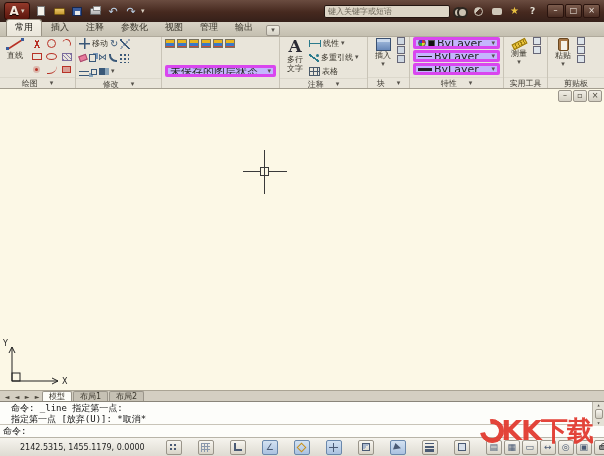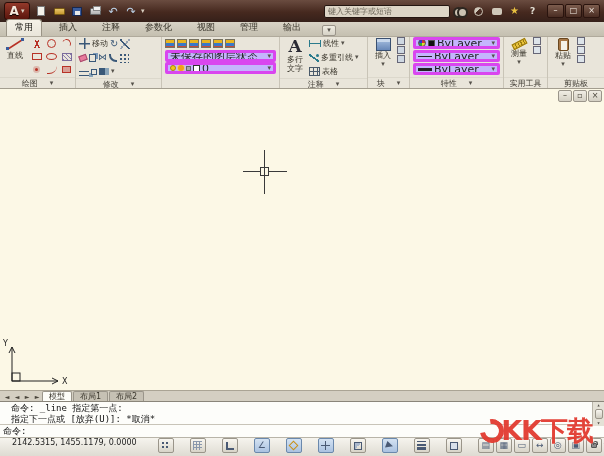--- a/index.html
+++ b/index.html
@@ -39,21 +39,21 @@
   .s-star{color:#e8c040;font-size:10px} .s-star::after{content:"★"}
   .s-help{color:#e2ded2;font-weight:bold} .s-help::after{content:"?"}
   .winctl{display:flex;gap:1px;margin-left:4px}
   .wbtn{width:17px;height:14px;display:flex;align-items:center;justify-content:center;
         background:linear-gradient(#7d5d4e,#49two2a22);background:linear-gradient(#7d5d4e,#492c22);
         border:1px solid #2a140e;border-radius:2px;color:#f0e8e0;font-size:8px;line-height:1}
   .w-min::after{content:"–"} .w-max::after{content:"□"} .w-close::after{content:"×"}
 
   
   .tabbar{height:15px;flex:0 0 15px;background:linear-gradient(#d8d3c6,#c4bfb0);display:flex;
-          align-items:flex-end;padding:0 0 0 6px;gap:9px;border-bottom:1px solid #b0aa9c;font-size:9px;color:#38342a}
+          align-items:flex-end;padding:0 0 0 6px;gap:1px;border-bottom:1px solid #b0aa9c;font-size:9px;color:#38342a}
   .rtab{padding:1px 8px 2px;border-radius:3px 3px 0 0;cursor:default;white-space:nowrap}
   .rtab.active{background:linear-gradient(#f5f1e7,#e9e5da);border:1px solid #9a9486;border-bottom:none;color:#15130e}
   .rmini{margin-left:4px;width:14px;height:11px;border:1px solid #9a948a;border-radius:2px;
          background:linear-gradient(#efece2,#d6d2c6);display:flex;align-items:center;justify-content:center}
 
   
   .ribbon{height:52px;flex:0 0 52px;background:#e9e5da;display:flex;border-bottom:1px solid #a39d8f}
   .p{border-right:1px solid #c9c4b7;display:flex;flex-direction:column}
   .pb{flex:1;display:flex;padding:0 3px 0;gap:2px;align-items:flex-start}
   .pt{height:11px;flex:0 0 11px;display:flex;align-items:center;justify-content:center;gap:12px;
@@ -153,22 +153,22 @@
        font-family:"DejaVu Sans Mono","Liberation Mono",monospace;font-size:9px;color:#111}
   .cmd-hist{height:23px;padding:1px 16px 0 11px;border-bottom:1px solid #c8c4b8;line-height:11px;overflow:hidden}
   .cmd-in{height:12px;padding:0 3px;line-height:12px}
   .cmd-scroll{position:absolute;top:0;right:0;width:12px;height:24px;background:#e4e1d6;border-left:1px solid #b8b4a8;
               display:flex;flex-direction:column;align-items:center}
   .sarr{font-size:6px;color:#55514a;line-height:6px}
   .sa-u::after{content:"▴"} .sa-d::after{content:"▾"}
   .sth{width:8px;flex:1;margin:1px 0;background:linear-gradient(#f8f6f0,#cfccc0);border:1px solid #9a958a;border-radius:2px}
 
   
-  .status{height:19px;flex:0 0 19px;background:linear-gradient(#f6f4ee,#dedbd2);display:flex;align-items:flex-start;
-          padding:0 12px;gap:16px;border-top:1px solid #b8b4a8;font-size:8px;color:#222}
+  .status{height:19px;flex:0 0 19px;background:linear-gradient(#f6f4ee,#dedbd2);display:flex;align-items:center;
+          padding:0 20px;gap:16px;border-top:1px solid #b8b4a8;font-size:8px;color:#222}
   .coords{margin-right:5px;white-space:nowrap}
   .sbt{width:16px;height:15px;border:1px solid #9a958a;border-radius:2px;flex:0 0 16px;
        background:linear-gradient(#f8f6f0,#d8d4c8);display:flex;align-items:center;justify-content:center}
   .sbt.on{background:linear-gradient(#d4e2f2,#aac2e0);border-color:#6a88ac}
   .t-snap{width:9px;height:9px;background-image:radial-gradient(#4a5a74 1px,transparent 1.2px);background-size:4px 4px}
   .t-grid{width:9px;height:9px;background:linear-gradient(90deg,#8a98ac 1px,transparent 1px),linear-gradient(#8a98ac 1px,transparent 1px);background-size:3px 3px}
   .t-orth{width:8px;height:8px;border-left:2px solid #4a5a74;border-bottom:2px solid #4a5a74}
   .t-pol{color:#4a5a74;font-size:9px;line-height:1} .t-pol::after{content:"∠"}
   .t-osn{width:7px;height:7px;border:1.5px solid #c89018;transform:rotate(45deg)}
   .t-otr{width:9px;height:9px;background:linear-gradient(#4a5a74,#4a5a74) center/9px 1px no-repeat,linear-gradient(#4a5a74,#4a5a74) center/1px 9px no-repeat}
@@ -309,21 +309,21 @@
           <span class="chev"></span>
         </div>
       </div>
       <div class="pt">
         <span>修改</span>
           <span class="chev"></span>
       </div>
     </div>
 
     <div class="p" style="width:118px">
-      <div class="pb" style="flex-direction:column;gap:0">
+      <div class="pb" style="flex-direction:column;gap:15px">
         <div class="row">
           <div class="l-st"></div>
           <div class="l-st"></div>
           <div class="l-st"></div>
           <div class="l-st"></div>
           <div class="l-st"></div>
           <div class="l-st"></div>
         </div>
         <div class="dd">
           <span>未保存的图层状态</span>
@@ -478,21 +478,21 @@
     <div class="nbtn n-r"></div>
     <div class="nbtn n-r"></div>
     <div class="ltab active">模型</div>
     <div class="ltab">布局1</div>
     <div class="ltab">布局2</div>
   </div>
 
   <div class="cmd">
     <div class="cmd-hist">
       <div>命令: _line 指定第一点:</div>
-      <div>指定下一点或 [放弃(U)]: *取消*</div>
+      <div>指定第一点 [放弃(U)]: *取消*</div>
     </div>
     <div class="cmd-scroll">
       <span class="sarr sa-u"></span>
       <div class="sth"></div>
       <span class="sarr sa-d"></span>
     </div>
     <div class="cmd-in">
       <span>命令:</span>
     </div>
   </div>

